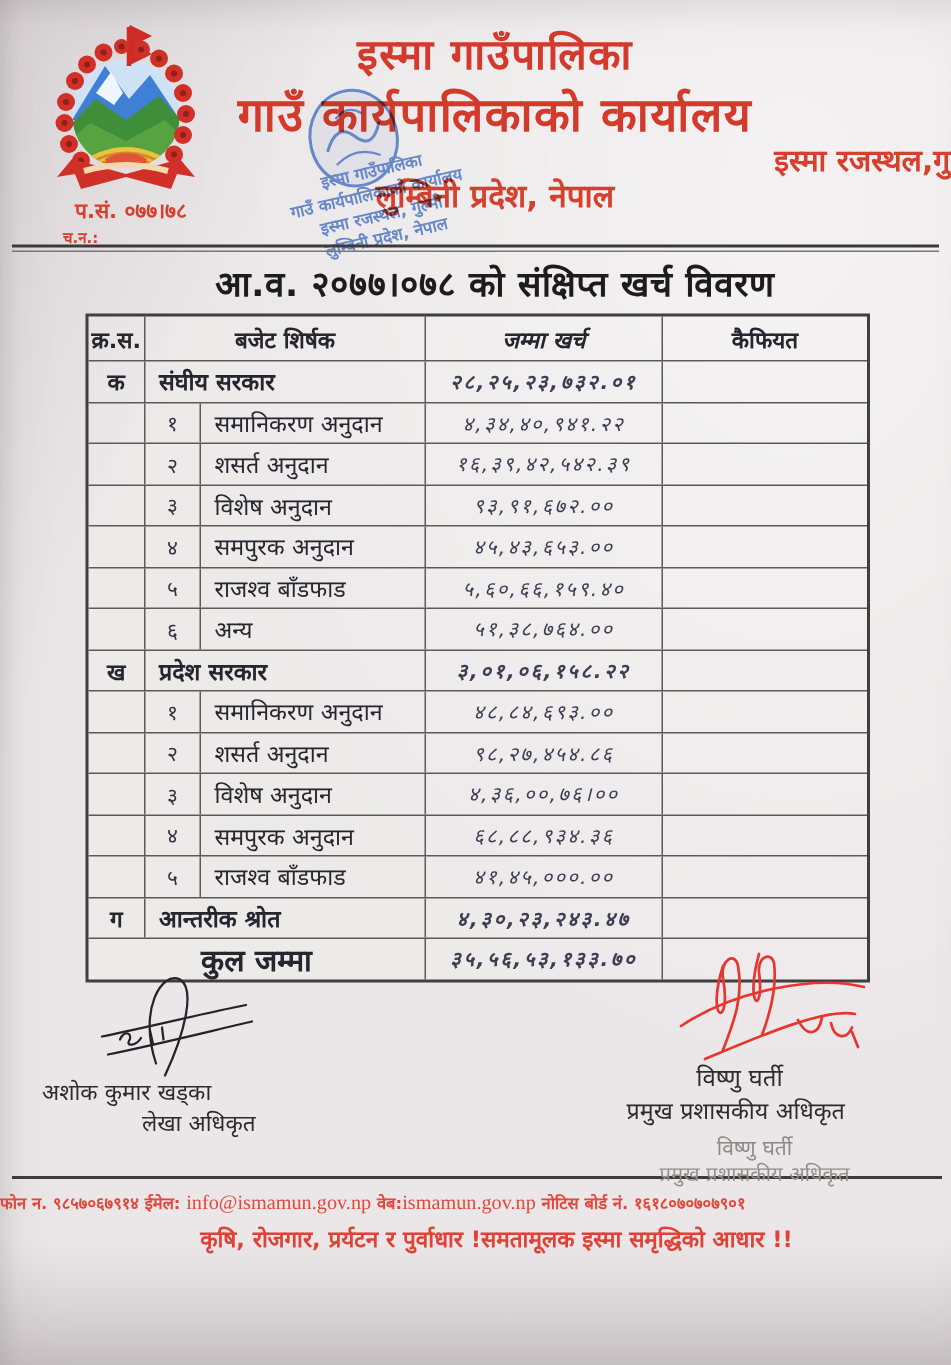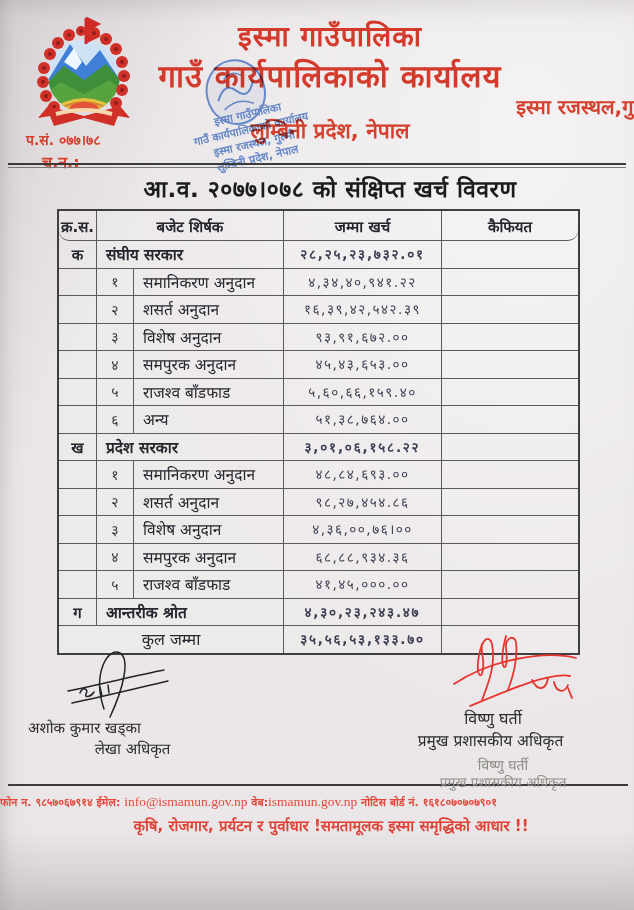--- a/index.html
+++ b/index.html
@@ -15,51 +15,51 @@
       #ebe7e8;
     box-shadow:inset 0 0 40px rgba(90,80,85,0.12);
     padding-left:26px;
   }
   .abs{position:absolute;}
   
   .org-name{top:16px;left:0;width:100%;text-align:center;font-size:28px;font-weight:bold;color:#d43a2c;letter-spacing:1px;}
   .office-name{top:54px;left:0;width:100%;text-align:center;font-size:31px;font-weight:bold;color:#d43a2c;letter-spacing:1px;}
   .addr1{top:93px;left:0;width:100%;text-align:right;font-size:20px;font-weight:bold;color:#d6402f;}
   .addr2{top:116px;left:0;width:100%;text-align:center;font-size:21px;font-weight:bold;color:#d6402f;}
-  .ref-no{top:130px;left:26px;font-size:14px;font-weight:bold;color:#d6402f;}
-  .ch-no{top:151px;left:42px;font-size:16px;font-weight:bold;color:#d6402f;}
+  .ref-no{top:130px;left:50px;font-size:14px;font-weight:bold;color:#d6402f;}
+  .ch-no{top:151px;left:42px;font-size:10px;font-weight:bold;color:#d6402f;}
   .date-line{top:138px;left:450px;font-size:16px;font-weight:bold;color:#d6402f;}
   .date-line .d-val{color:#a04236;letter-spacing:1px;font-style:italic;}
   .rule-top{top:163px;left:8px;width:618px;height:2px;border-top:2px solid #3a3a3a;border-bottom:1px solid #777;}
   
   .stamp{top:55px;left:150px;width:195px;height:118px;transform:rotate(-13deg);color:#4d7cd1;opacity:.82;mix-blend-mode:multiply;}
   .stamp-circle{position:absolute;top:0;left:58px;width:66px;height:70px;}
   .stamp-lines{position:absolute;top:52px;left:0;width:195px;text-align:center;}
   .stamp-lines div{font-size:11px;font-weight:bold;line-height:15px;white-space:nowrap;}
   
   .doc-title{top:172px;left:0;width:100%;text-align:center;font-size:23px;color:#1c1c1c;font-weight:600;letter-spacing:.5px;}
   
   .xtable{top:209px;left:57px;width:519px;border:2px solid #3f3f3f;background:rgba(255,255,255,0.12);}
   .trow{display:flex;height:26.5px;border-bottom:1px solid #5a5a5a;align-items:stretch;}
   .trow:last-child{border-bottom:none;}
-  .trow.t-head{height:29px;font-weight:bold;font-size:15px;border-radius:10px;}
+  .trow.t-head{height:29px;font-weight:bold;font-size:15px;}
   .c{display:flex;align-items:center;color:#26262e;font-size:15px;}
   .c-sn{width:37px;justify-content:center;border-right:1px solid #5a5a5a;font-weight:bold;}
   .c-budget{width:186px;border-right:1px solid #5a5a5a;}
-  .c-amount{width:157px;justify-content:center;border-right:1px solid #5a5a5a;}
+  .c-amount{width:157px;justify-content:center;border-right:1px solid #5a5a5a;font-style:italic;}
   .c-remark{flex:1;}
   .t-head .c-budget,.t-head .c-amount,.t-head .c-remark{justify-content:center;}
   .sub-num{display:none;width:36px;height:100%;align-items:center;justify-content:center;border-right:1px solid #5a5a5a;font-size:14px;color:#33333d;}
   .b-label{padding-left:9px;}
   .t-section .b-label{font-weight:bold;font-size:15.5px;}
   .t-sub .sub-num{display:flex;}
   .t-sub .b-label{font-size:15.5px;}
   .c-amount{font-size:13.5px;letter-spacing:1.5px;color:#3e3e52;}
   .t-total .c-budget{width:224px;justify-content:center;}
-  .t-total .b-label{font-weight:normal;font-size:16px;padding-left:0;}
+  .t-total .b-label{font-weight:bold;font-size:20px;padding-left:0;}
   .t-total .c-amount,.t-section .c-amount{font-weight:bold;letter-spacing:1.8px;}
   
   .sig-left{top:645px;left:60px;width:112px;height:76px;}
   .sig-right{top:630px;left:448px;width:134px;height:84px;}
   .l-name{top:717px;left:28px;width:185px;font-size:15px;color:#2c2c2c;}
   .l-title{top:738px;left:40px;width:185px;text-align:center;font-size:15px;color:#2c2c2c;}
   .r-name{top:707px;left:408px;width:170px;text-align:center;font-size:16px;color:#2c2c2c;}
   .r-title{top:729px;left:383px;width:215px;text-align:center;font-size:15.5px;color:#2c2c2c;}
   .r-stamp-name{top:755px;left:428px;width:150px;text-align:center;font-size:14px;color:#8b8b86;}
   .r-stamp-title{top:773px;left:403px;width:200px;text-align:center;font-size:13.5px;color:#90908a;z-index:2;}

